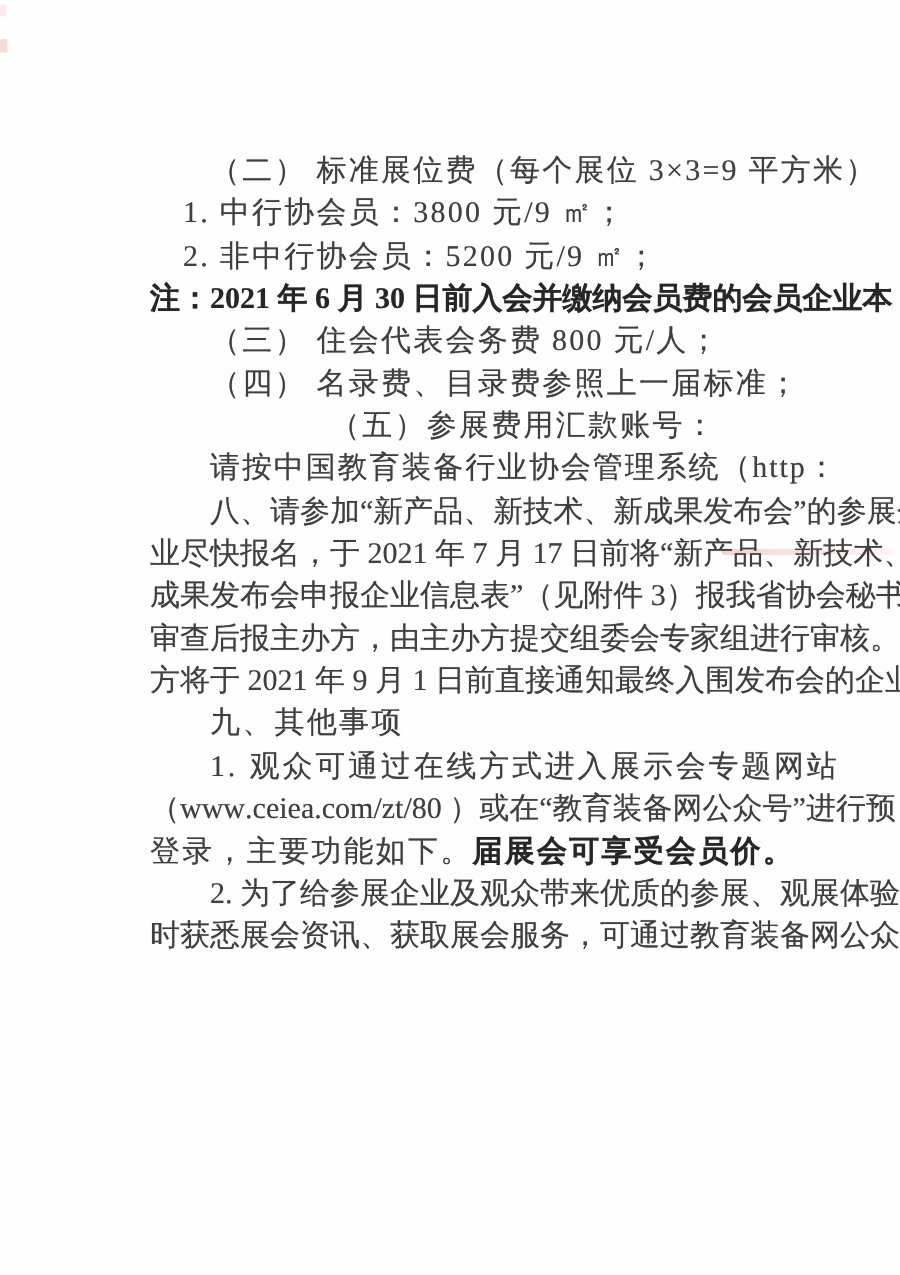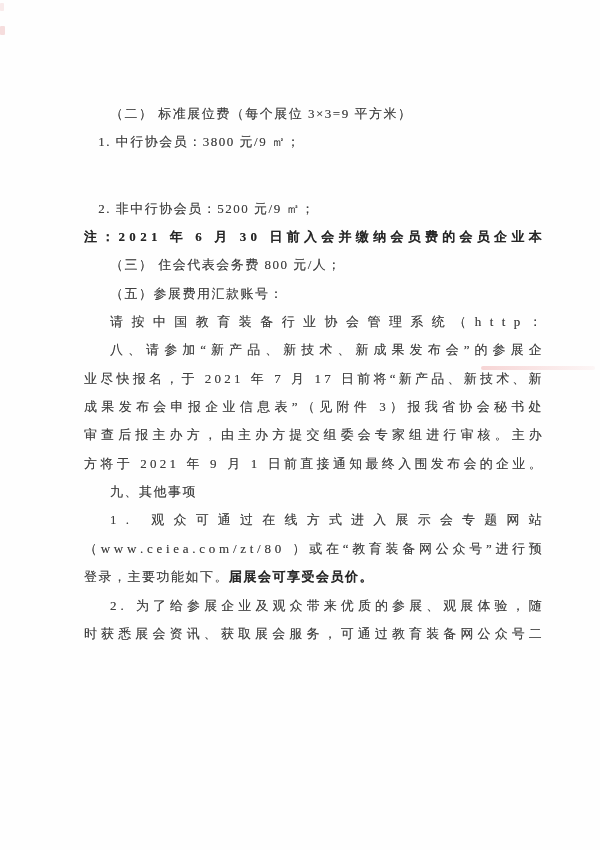--- a/index.html
+++ b/index.html
@@ -15,24 +15,24 @@
     font-family: "Liberation Serif", "DejaVu Serif", serif;
   }
   .page {
     position: absolute;
     inset: 0;
     background: #fefefe;
   }
   .doc-body {
     position: absolute;
     top: 100px;
-    left: 84px;
+    left: 100px;
     width: 458px;
     color: #3f3f3f;
-    font-size: 13px;
+    font-size: 20px;
   }
   .line {
     height: 28.35px;
     line-height: 28.35px;
     letter-spacing: 1.5px;
     white-space: pre;
     text-shadow: 0 0 0.5px rgba(70,70,70,0.55);
   }
   .line.just {
     display: flex;
@@ -72,21 +72,21 @@
 </head>
 <body>
 
 <div class="page">
   <div class="artifact mark-top"></div>
   <div class="artifact mark-left"></div>
   <div class="artifact pink-line"></div>
   <div class="doc-body">
       <div class="line" style="padding-left: 2em;"><span>（二） 标准展位费（每个展位 3×3=9 平方米）</span></div>
       <div class="line" style="padding-left: 1.1em;"><span>1. 中行协会员：3800 元/9 ㎡；</span></div>
-      <div class="line" style="padding-left: 1.1em; margin-top: 38px;"><span>2. 非中行协会员：5200 元/9 ㎡；</span></div>
+      <div class="line" style="padding-left: 1.1em;"><span>2. 非中行协会员：5200 元/9 ㎡；</span></div>
       <div class="line just bold">
         <span>注</span>
         <span>：</span>
         <span>2</span>
         <span>0</span>
         <span>2</span>
         <span>1</span>
         <span class="gap">&nbsp;</span>
         <span>年</span>
         <span class="gap">&nbsp;</span>
@@ -108,21 +108,22 @@
         <span>员</span>
         <span>费</span>
         <span>的</span>
         <span>会</span>
         <span>员</span>
         <span>企</span>
         <span>业</span>
         <span>本</span>
       </div>
       <div class="line" style="padding-left: 2em;"><span>（三） 住会代表会务费 800 元/人；</span></div>
-      <div class="line" style="padding-left: 2em;"><span>（五）参展费用汇款账号：</span></div>
+      <div class="line" style="padding-left: 2em;"><span>（四） 名录费、目录费参照上一届标准；</span></div>
+      <div class="line" style="padding-left: 2em; text-align: center;"><span>（五）参展费用汇款账号：</span></div>
       <div class="line just" style="padding-left: 2em;">
         <span>请</span>
         <span>按</span>
         <span>中</span>
         <span>国</span>
         <span>教</span>
         <span>育</span>
         <span>装</span>
         <span>备</span>
         <span>行</span>

